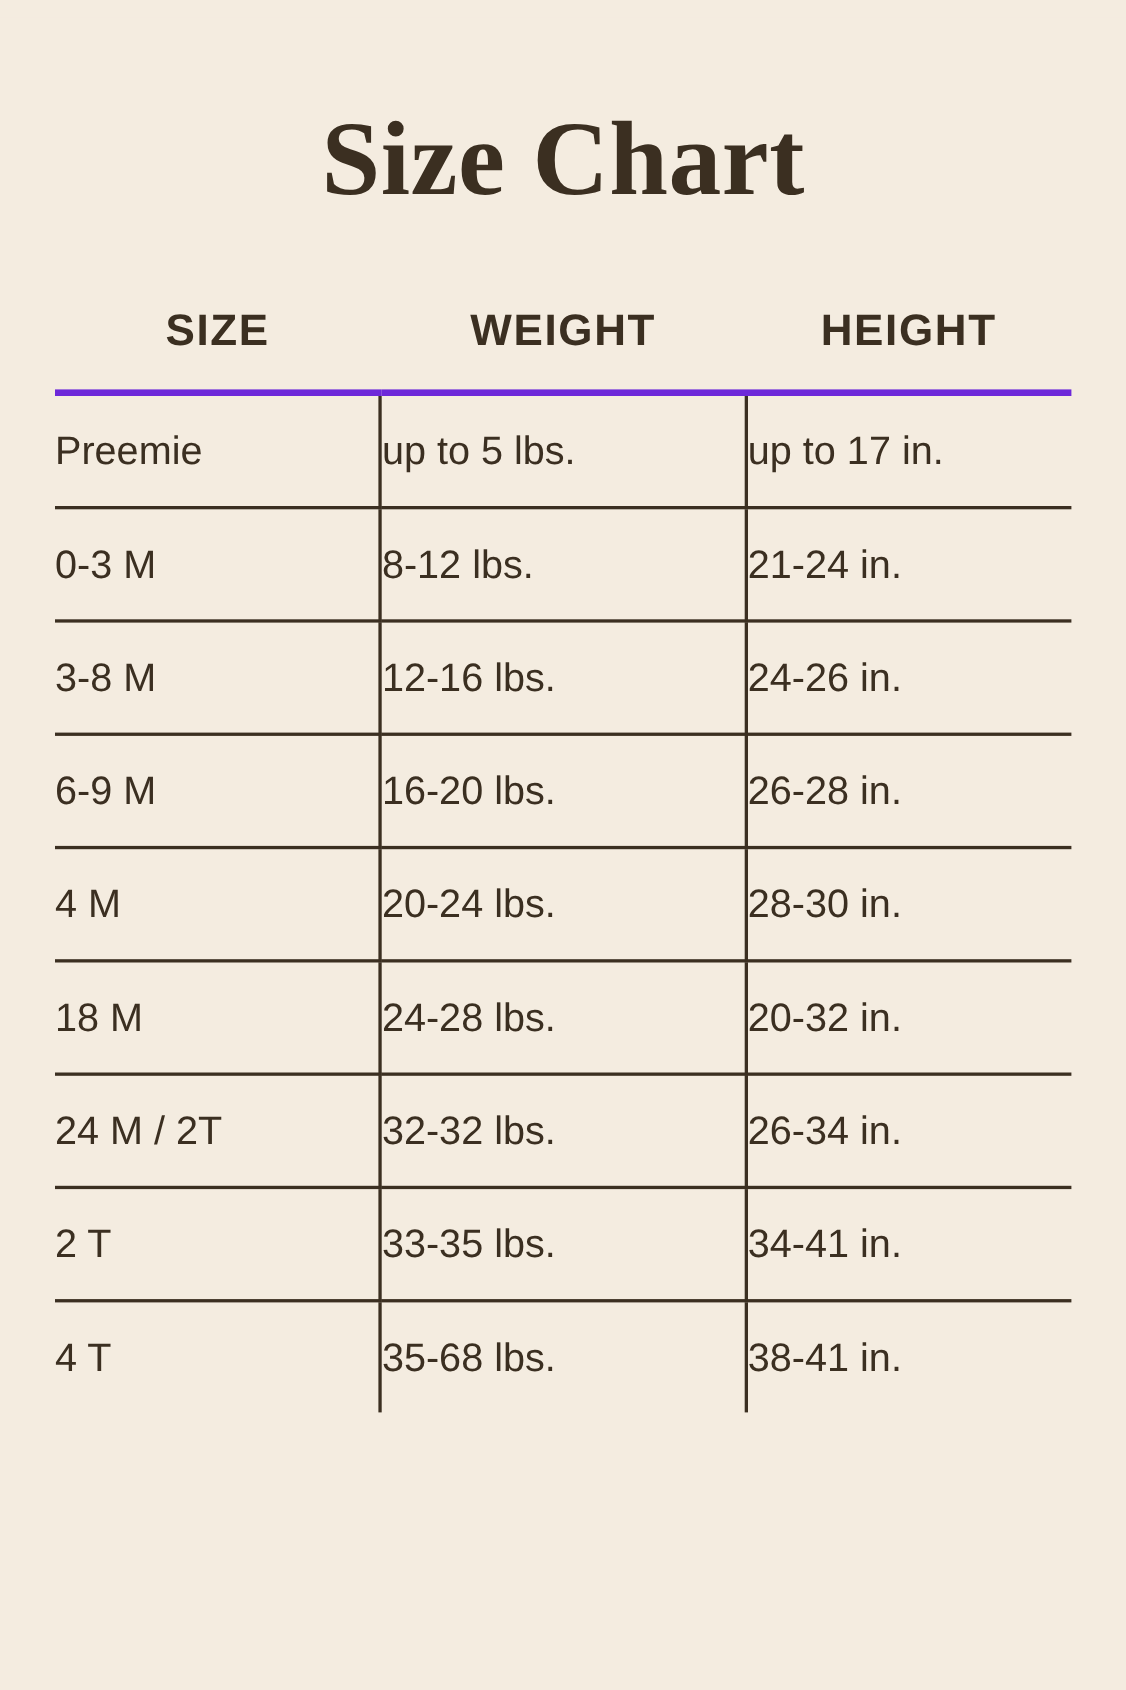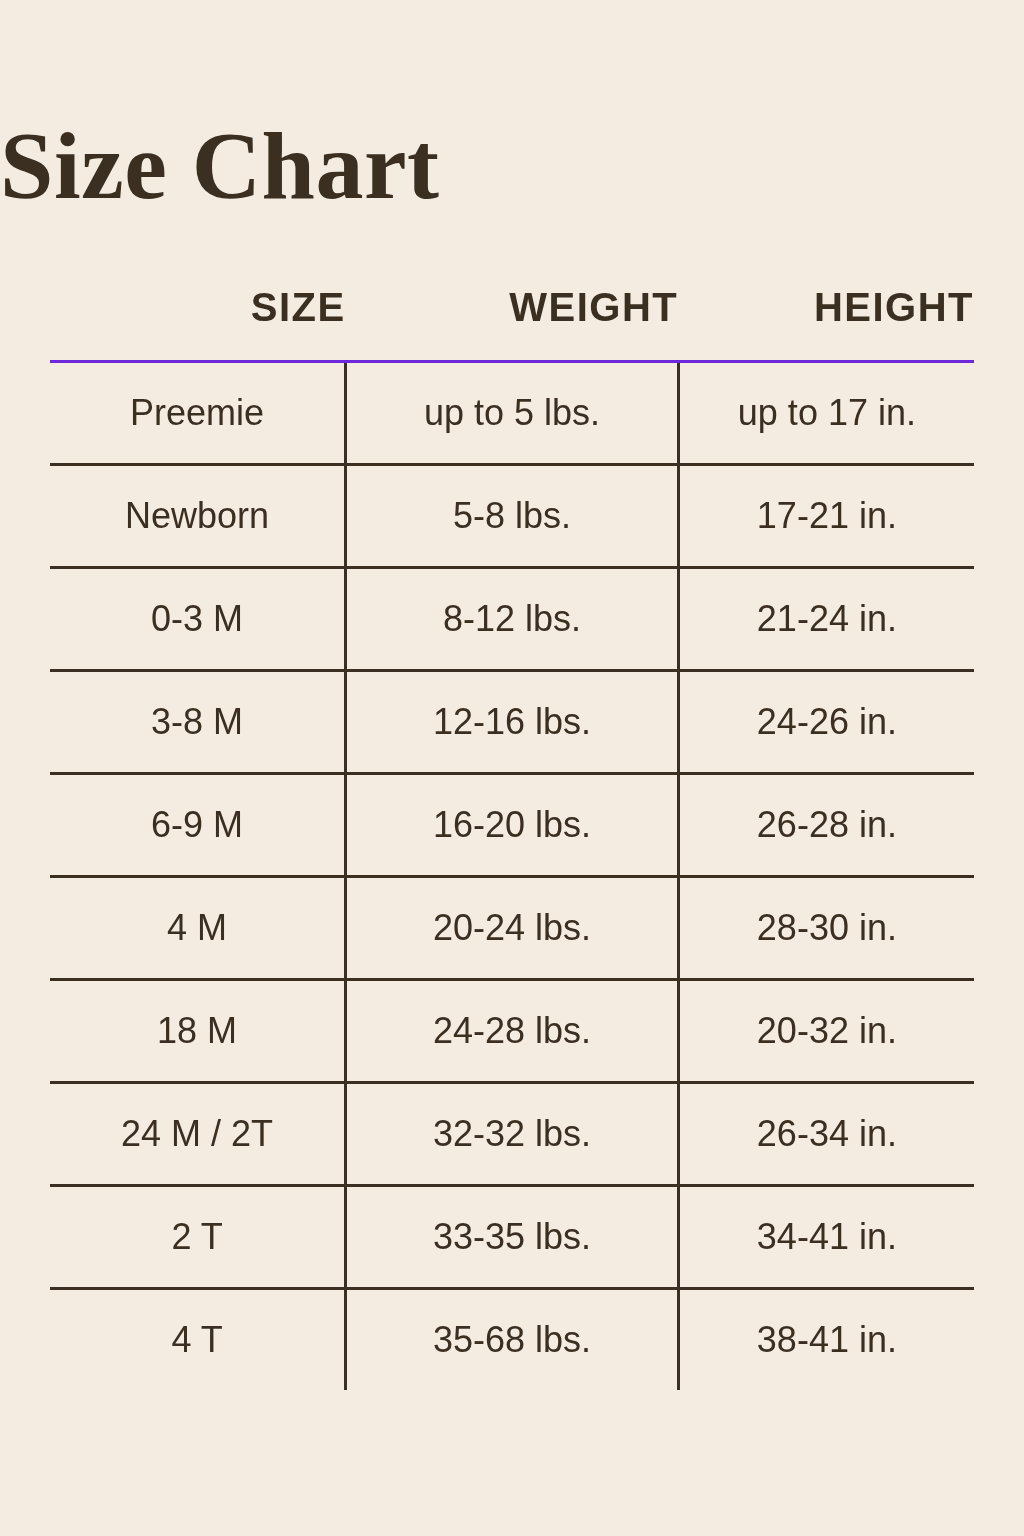--- a/index.html
+++ b/index.html
@@ -15,27 +15,28 @@
     overflow: hidden;
   }
   .page {
     width: 1024px;
     height: 1536px;
     box-sizing: border-box;
     position: relative;
     background: #f4ece0;
   }
   .title {
+    text-align: center;
     font-family: "Liberation Serif", serif;
     font-weight: bold;
     font-size: 96px;
     letter-spacing: 0.5px;
     color: #3b2f21;
-    margin: 0;
-    padding-top: 116px;
+    margin: 16px;
+    padding-top: 78px;
     line-height: 1.05;
   }
   .table-wrap {
     margin: 0 auto;
     width: 924px;
     padding-top: 68px;
   }
   table {
     width: 100%;
     border-collapse: collapse;
@@ -43,30 +44,29 @@
   }
   col.c1 { width: 32%; }
   col.c2 { width: 36%; }
   col.c3 { width: 32%; }
   th {
     font-family: "Liberation Sans", sans-serif;
     font-weight: bold;
     font-size: 40px;
     letter-spacing: 1.5px;
     color: #3b2f21;
-    text-align: right;
+    text-align: center;
     padding: 0 0 30px 0;
-    border-bottom: 3px solid #6d28d9;
+    border-bottom: 6px solid #6d28d9;
   }
   td {
     font-family: "Liberation Sans", sans-serif;
     font-weight: normal;
     font-size: 36px;
     color: #3b2f21;
-    text-align: center;
     height: 100px;
     border-bottom: 3px solid #3b2f21;
     border-right: 3px solid #3b2f21;
     padding: 0;
     white-space: nowrap;
   }
   td.last {
     border-right: none;
   }
   tbody tr:last-child td {
@@ -92,25 +92,20 @@
           <th>SIZE</th>
           <th>WEIGHT</th>
           <th>HEIGHT</th>
         </tr>
       </thead>
       <tbody>
         <tr>
           <td>Preemie</td>
           <td>up to 5 lbs.</td>
           <td class="last">up to 17 in.</td>
-        </tr>
-        <tr>
-          <td>Newborn</td>
-          <td>5-8 lbs.</td>
-          <td class="last">17-21 in.</td>
         </tr>
         <tr>
           <td>0-3 M</td>
           <td>8-12 lbs.</td>
           <td class="last">21-24 in.</td>
         </tr>
         <tr>
           <td>3-8 M</td>
           <td>12-16 lbs.</td>
           <td class="last">24-26 in.</td>

